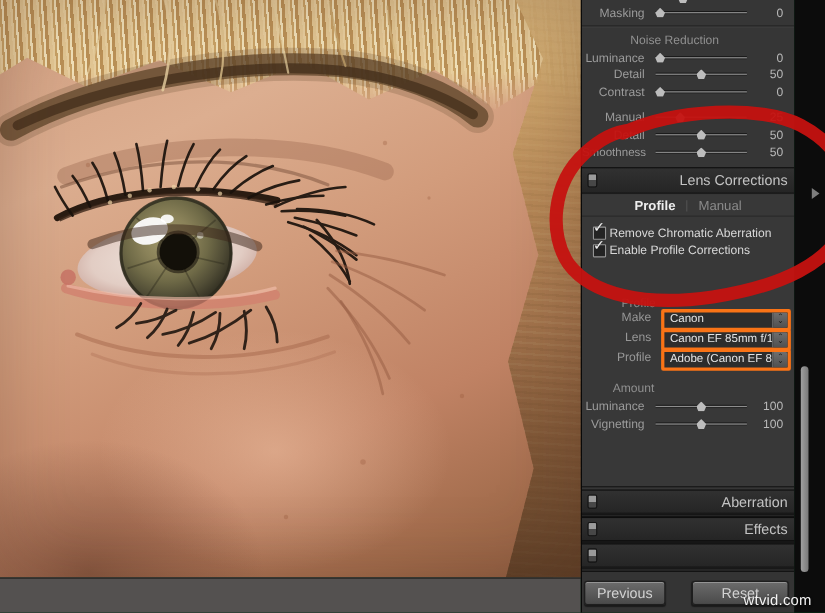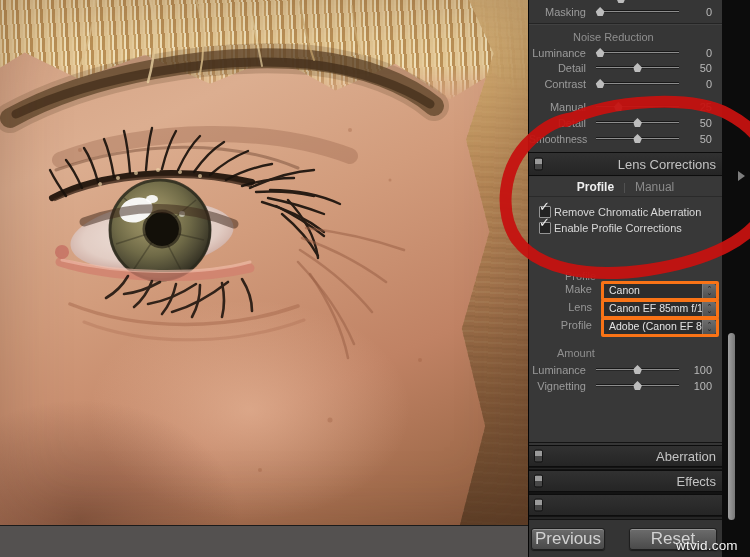--- a/index.html
+++ b/index.html
@@ -66,21 +66,21 @@
   .ddrow{position:absolute;left:0;width:193px;height:16px;}
   .ddlbl{position:absolute;left:0;top:1px;width:63px;text-align:right;font-size:11px;color:#979797;}
   .dd{position:absolute;left:72px;top:-1px;width:112px;height:14px;background:#2d2d2d;border:3px solid #f97316;border-radius:2px;display:flex;box-sizing:content-box;}
   .ddtext{flex:1;font-size:10.5px;color:#e3e3e3;padding-left:5px;white-space:nowrap;overflow:hidden;}
   .ddspin{width:13px;align-self:stretch;border-left:1px solid #7d7d7d;background:linear-gradient(#6e6e6e,#505050);
           display:flex;flex-direction:column;align-items:center;justify-content:center;color:#1a1a1a;border-radius:0 2px 2px 0;}
   .gapline{position:absolute;left:0;width:193px;background:#262626;border-top:1px solid #131313;border-bottom:1px solid #131313;box-sizing:border-box;}
   .footer{position:absolute;left:0;top:520px;width:193px;height:37px;background:#343434;}
   .btn{position:absolute;top:8px;height:22px;border-radius:3px;border:1px solid #1e1e1e;
        background:linear-gradient(#6c6c6c,#4a4a4a);box-shadow:inset 0 1px 0 rgba(255,255,255,.28),0 1px 1px rgba(0,0,0,.5);
-       color:#d2d2d2;font-size:17px;display:flex;align-items:center;justify-content:center;box-sizing:border-box;}
+       color:#d2d2d2;font-size:13px;display:flex;align-items:center;justify-content:center;box-sizing:border-box;}
   .btn-prev{left:2px;width:74px;}
   .btn-reset{left:100px;width:88px;}
 
   
   .rstrip{position:absolute;left:722px;top:0;width:28px;height:557px;background:#0c0c0c;}
   .scrollthumb{position:absolute;left:6px;top:333px;width:7px;height:187px;border-radius:4px;
        background:linear-gradient(90deg,#a0a0a0,#787878);}
   .collapse-arrow{position:absolute;left:16px;top:171px;width:0;height:0;
        border-top:5px solid transparent;border-bottom:5px solid transparent;border-left:7px solid #7d7d7d;}
 

